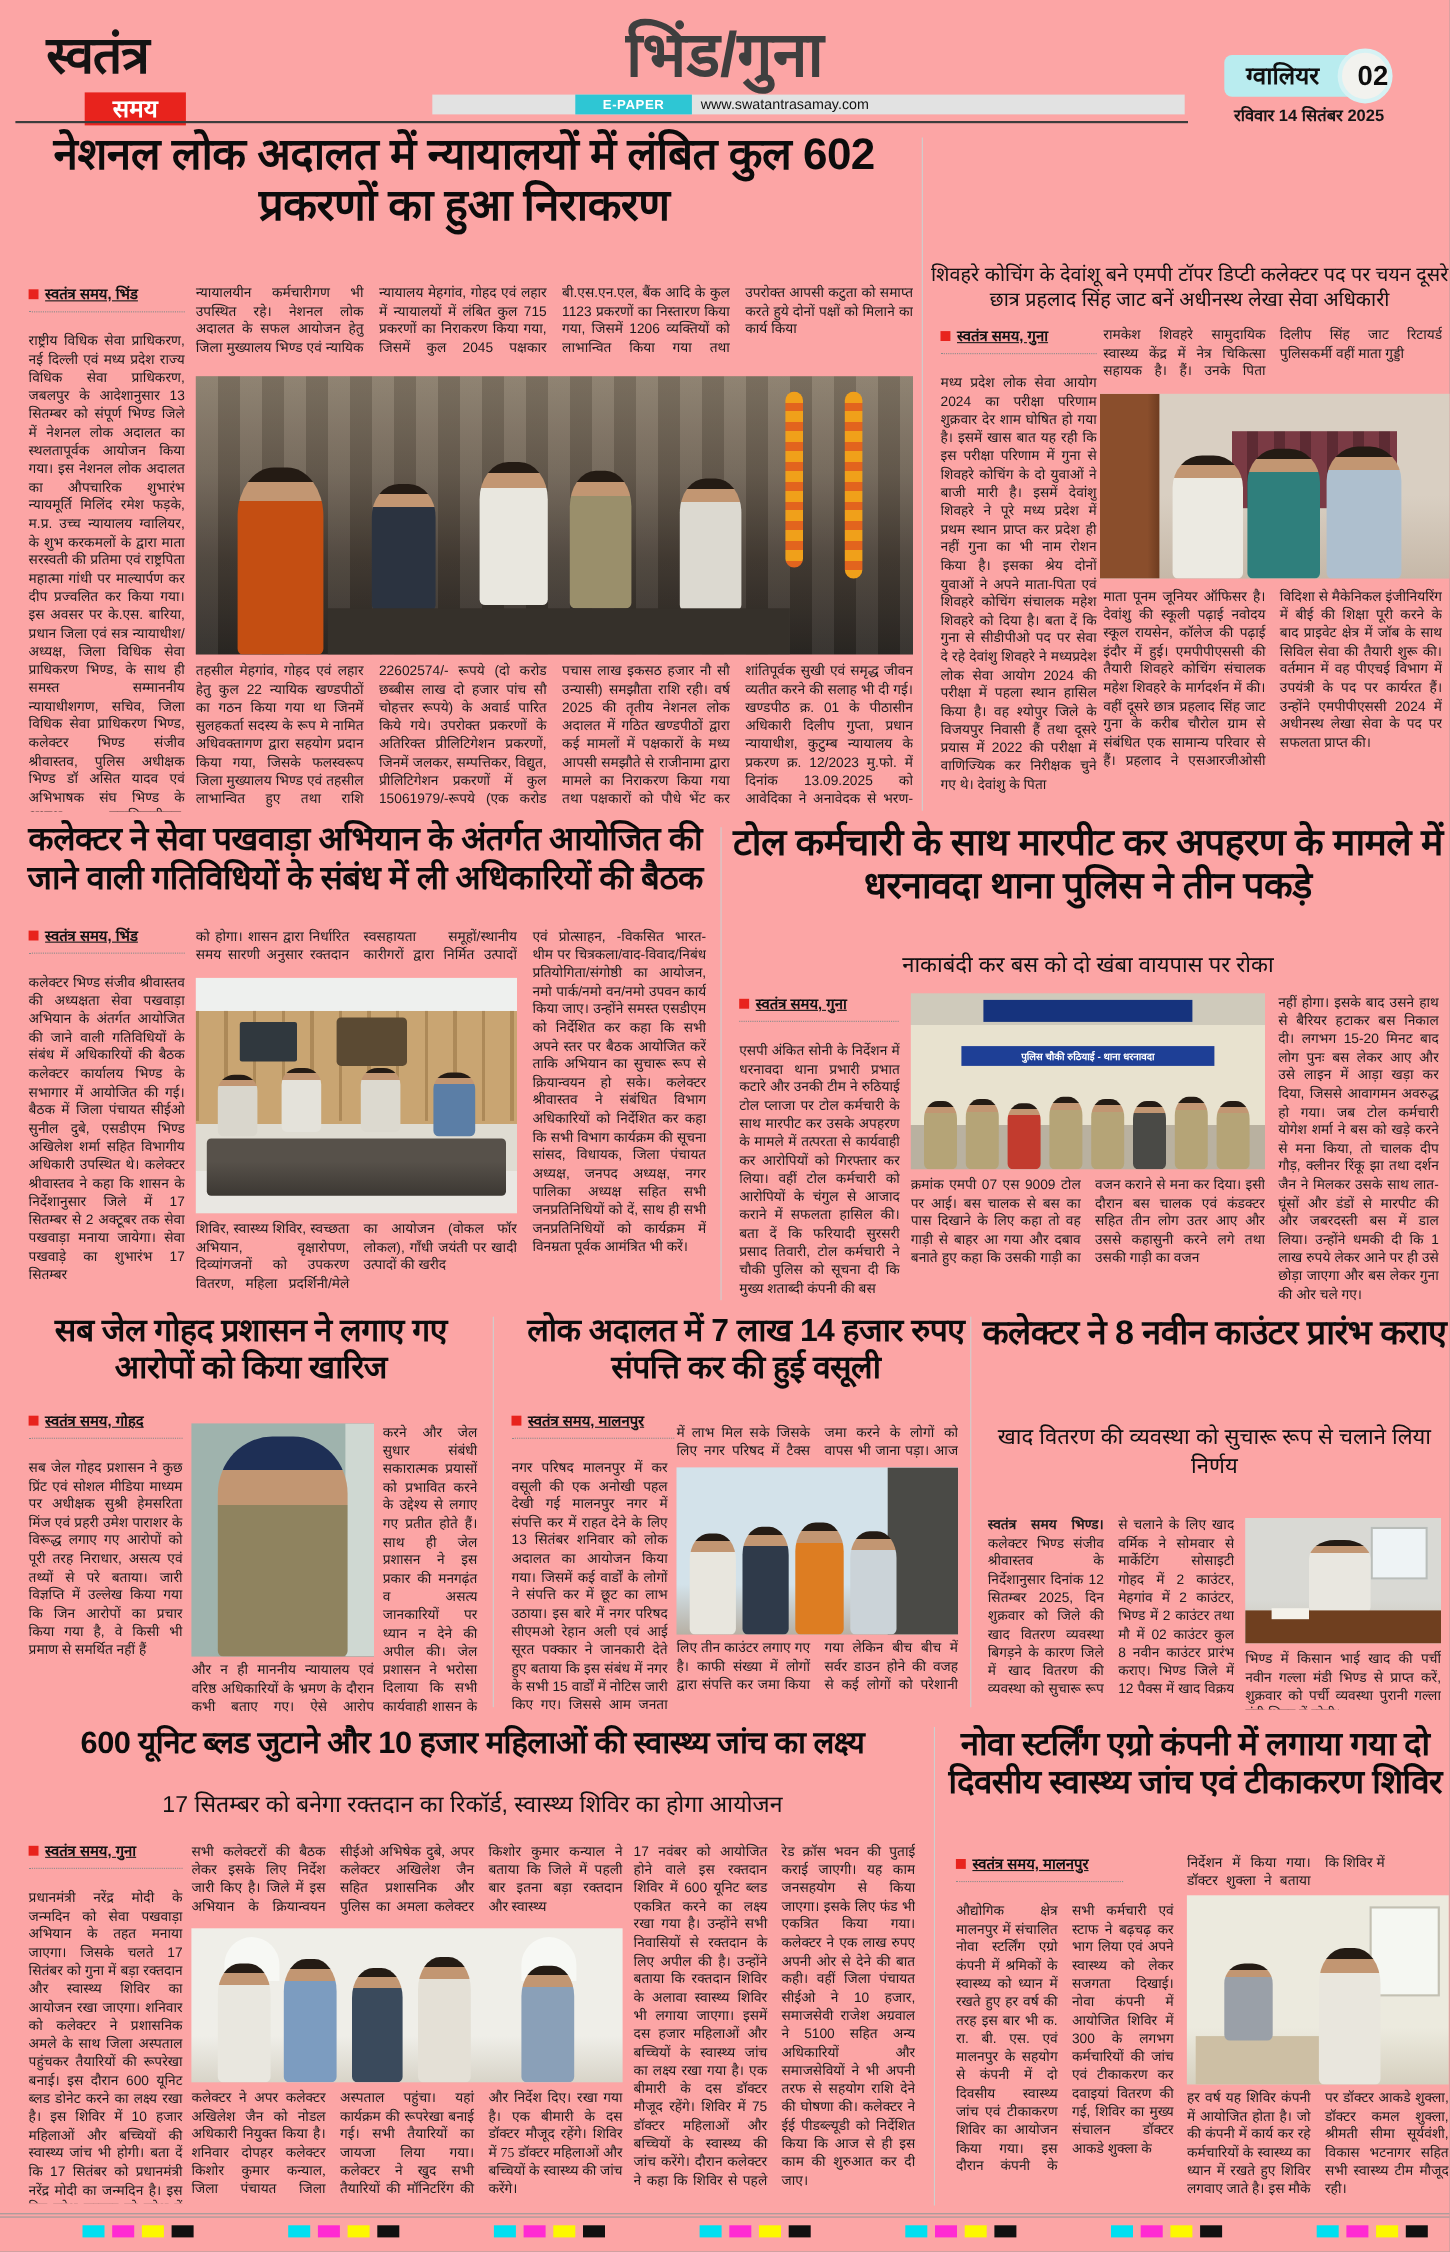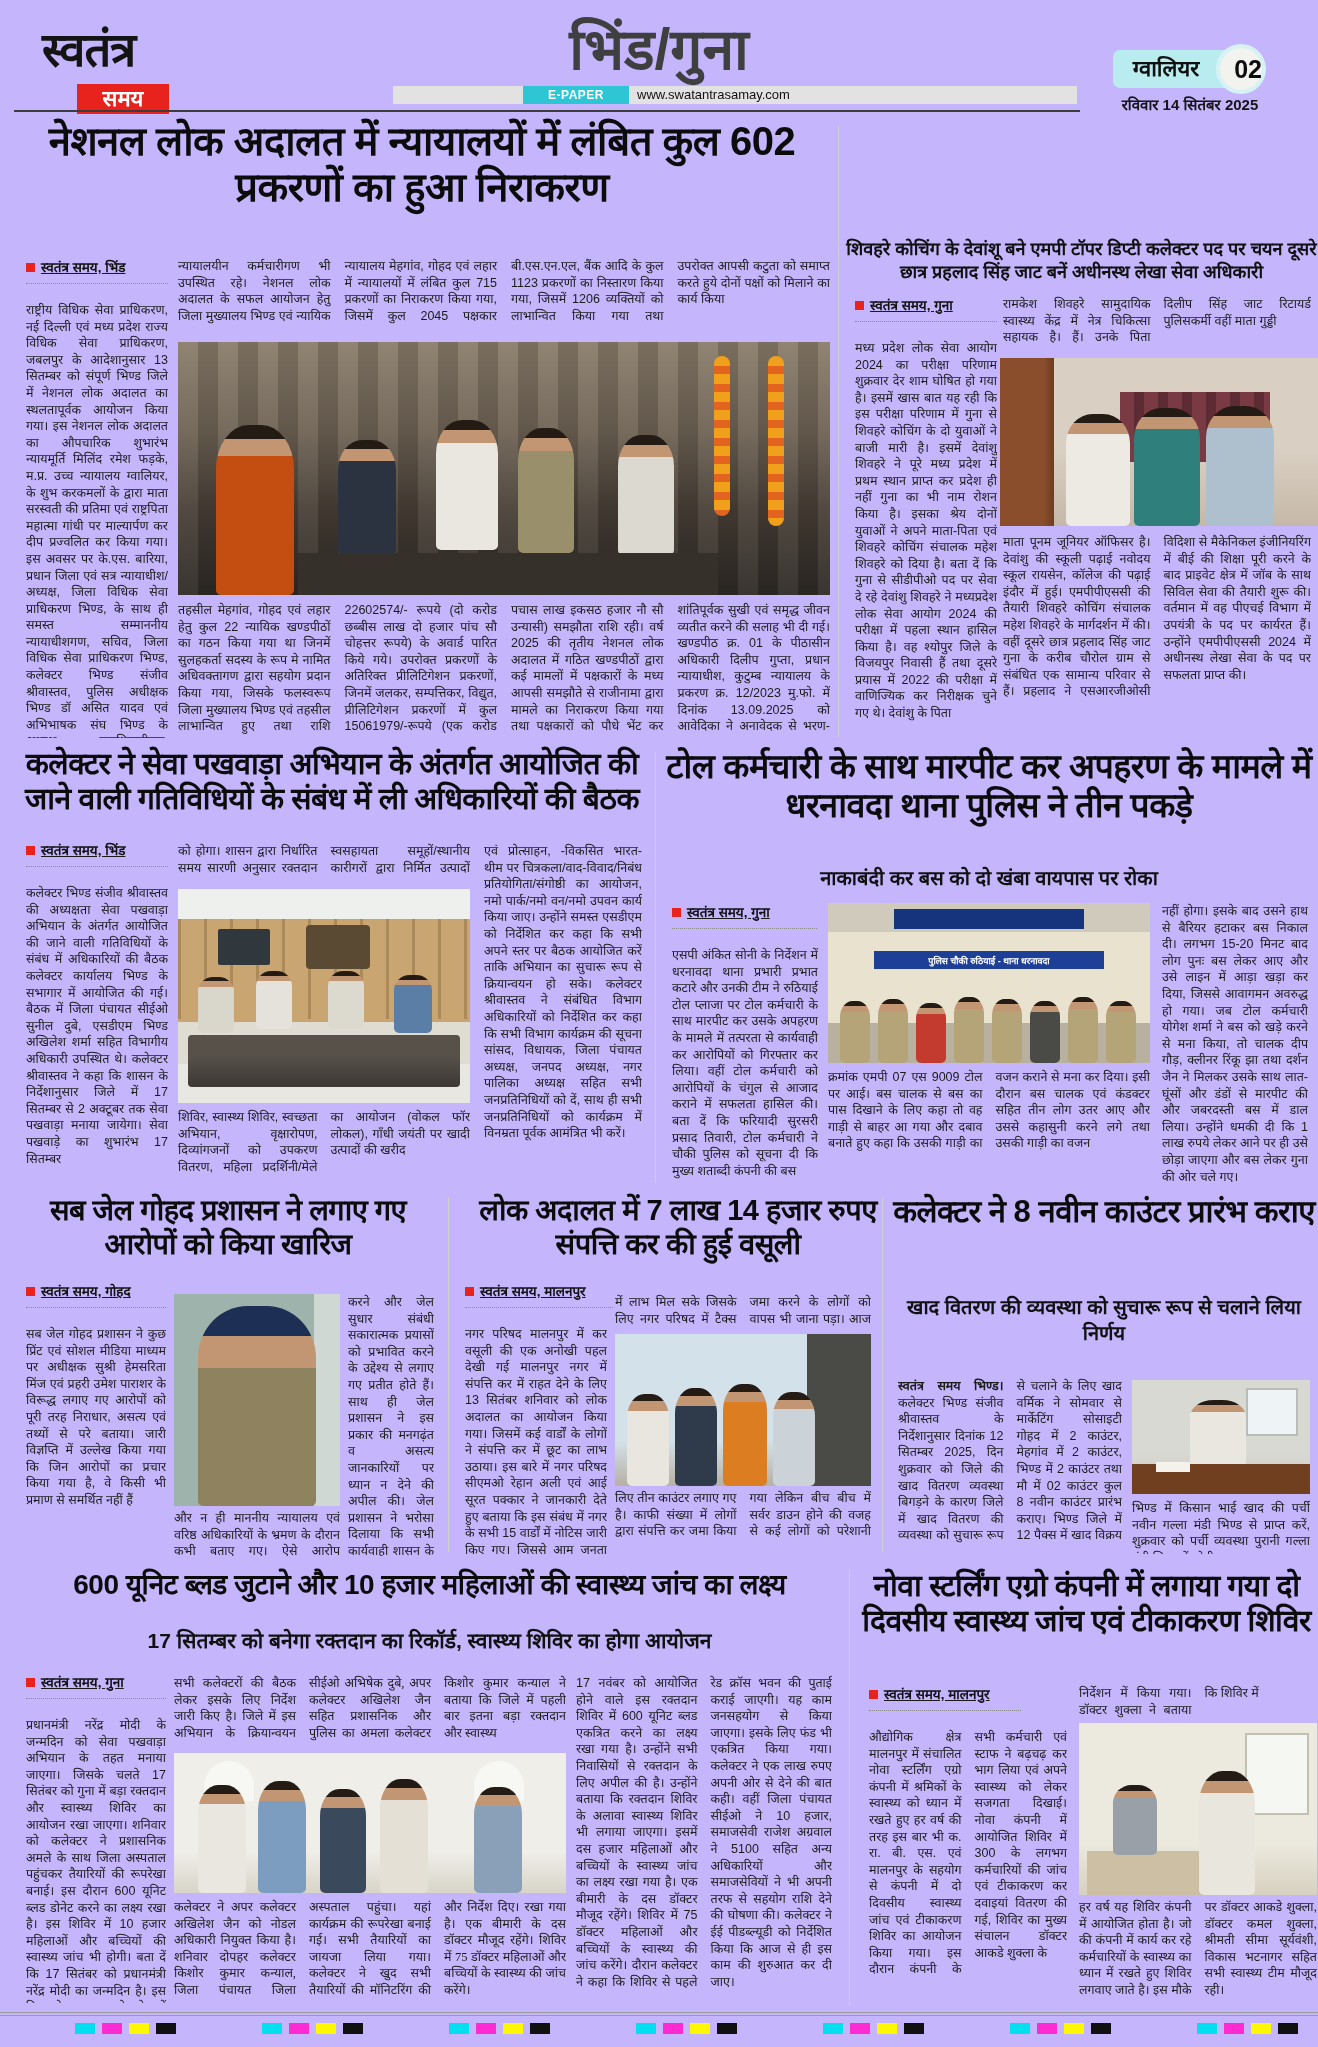--- a/index.html
+++ b/index.html
@@ -1,16 +1,16 @@
 <!DOCTYPE html>
 <html><head>
 <meta charset="utf-8">
 <style>
   html,body{margin:0;padding:0;background:#9a9a9a;}
-  #page{position:relative;width:1318px;height:2047px;margin:0 auto;background:#c4b5fd;
+  #page{position:relative;width:1318px;height:2047px;margin:0 auto;background:#fca5a5;
         font-family:"Liberation Sans","DejaVu Sans",sans-serif;color:#1b1b1b;overflow:hidden;}
   
   .logo-top{position:absolute;left:42px;top:16px;font-size:47px;font-weight:800;color:#141414;letter-spacing:-1px;}
   .logo-bottom{position:absolute;left:77px;top:84px;width:92px;height:30px;background:#e8231d;color:#fff;
         font-size:22px;font-weight:800;text-align:center;line-height:30px;}
   .section-title{position:absolute;left:409px;top:8px;width:500px;text-align:center;font-size:57px;
         font-weight:800;color:#3f3f3f;}
   .ep-bar{position:absolute;left:393px;top:86px;width:684px;height:18px;background:#e2e2e2;}
   .ep-badge{position:absolute;left:130px;top:0;width:106px;height:18px;background:#2ec6d4;color:#fff;
         font-size:12px;font-weight:700;text-align:center;line-height:18px;letter-spacing:.5px;}
@@ -19,21 +19,21 @@
   .ed-badge{position:absolute;left:1113px;top:50px;width:128px;height:38px;background:#b9ecef;border-radius:7px;}
   .ed-name{position:absolute;left:8px;top:0;width:90px;height:38px;font-size:22px;font-we ight:800;font-weight:800;
         color:#101010;text-align:center;line-height:38px;}
   .ed-circle{position:absolute;left:1216px;top:44px;width:50px;height:50px;border-radius:50%;background:#f2f2ee;
         border:4px solid #d6f2f4;box-sizing:border-box;font-size:25px;font-weight:800;color:#0d0d0d;
         text-align:right;line-height:42px;}
   .ed-date{position:absolute;left:1095px;top:94px;width:190px;font-size:15px;font-weight:700;color:#161616;text-align:center;}
   
   .art{position:absolute;}
   .hl{position:absolute;font-weight:800;color:#0c0c0c;text-align:center;line-height:1.16;letter-spacing:-.5px;}
-  .sub{position:absolute;font-weight:700;color:#111;text-align:center;line-height:1.3;}
+  .sub{position:absolute;font-weight:400;color:#111;text-align:center;line-height:1.3;}
   .byline{position:absolute;text-decoration:underline;}
   .byline .row{display:flex;align-items:center;font-size:13.5px;font-weight:700;color:#121212;}
   .sq{display:inline-block;width:9px;height:9px;background:#e8231d;margin-right:6px;flex:0 0 auto;}
   .dots{border-top:1.5px dotted #8a8a8a;margin-top:7px;height:0;}
   .txt{position:absolute;font-size:12.5px;line-height:16.6px;text-align:justify;color:#1c1c1c;overflow:hidden;}
   .c2{column-count:2;column-gap:13px;}
   .c3{column-count:3;column-gap:13px;font-family:Liberation Serif, serif;}
   .c4{column-count:4;column-gap:14px;}
   .b{font-weight:700;}
   

